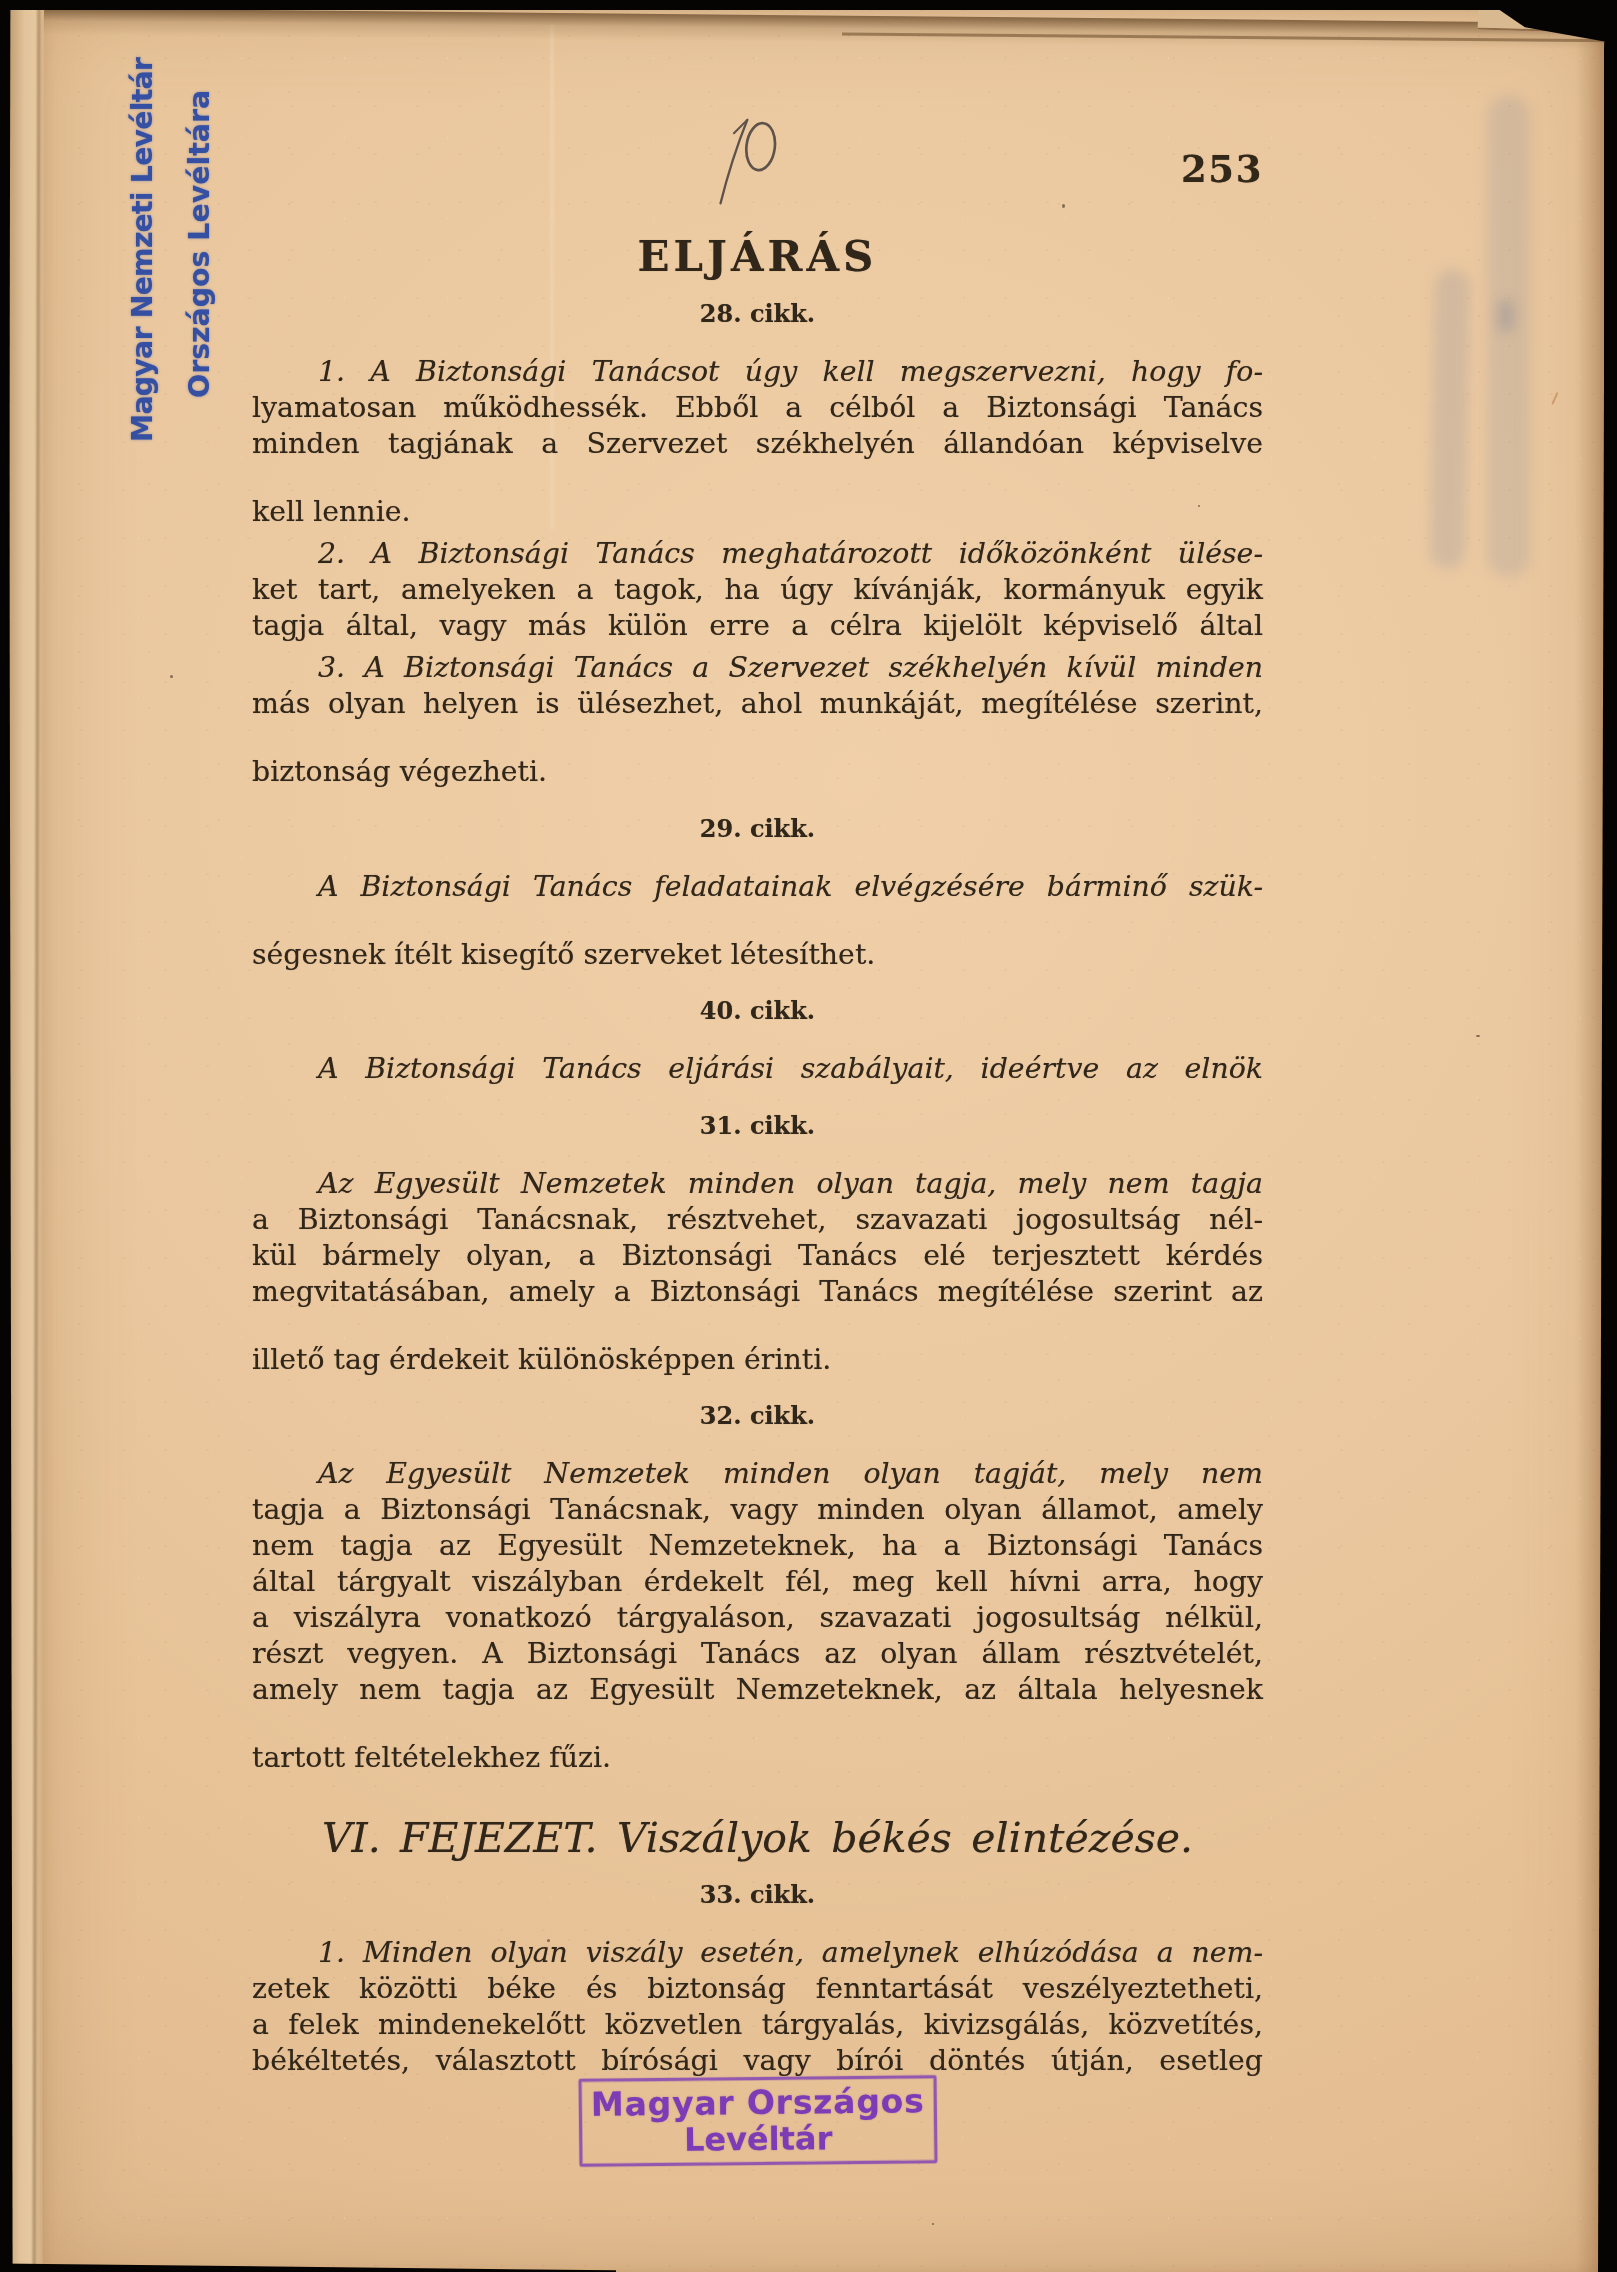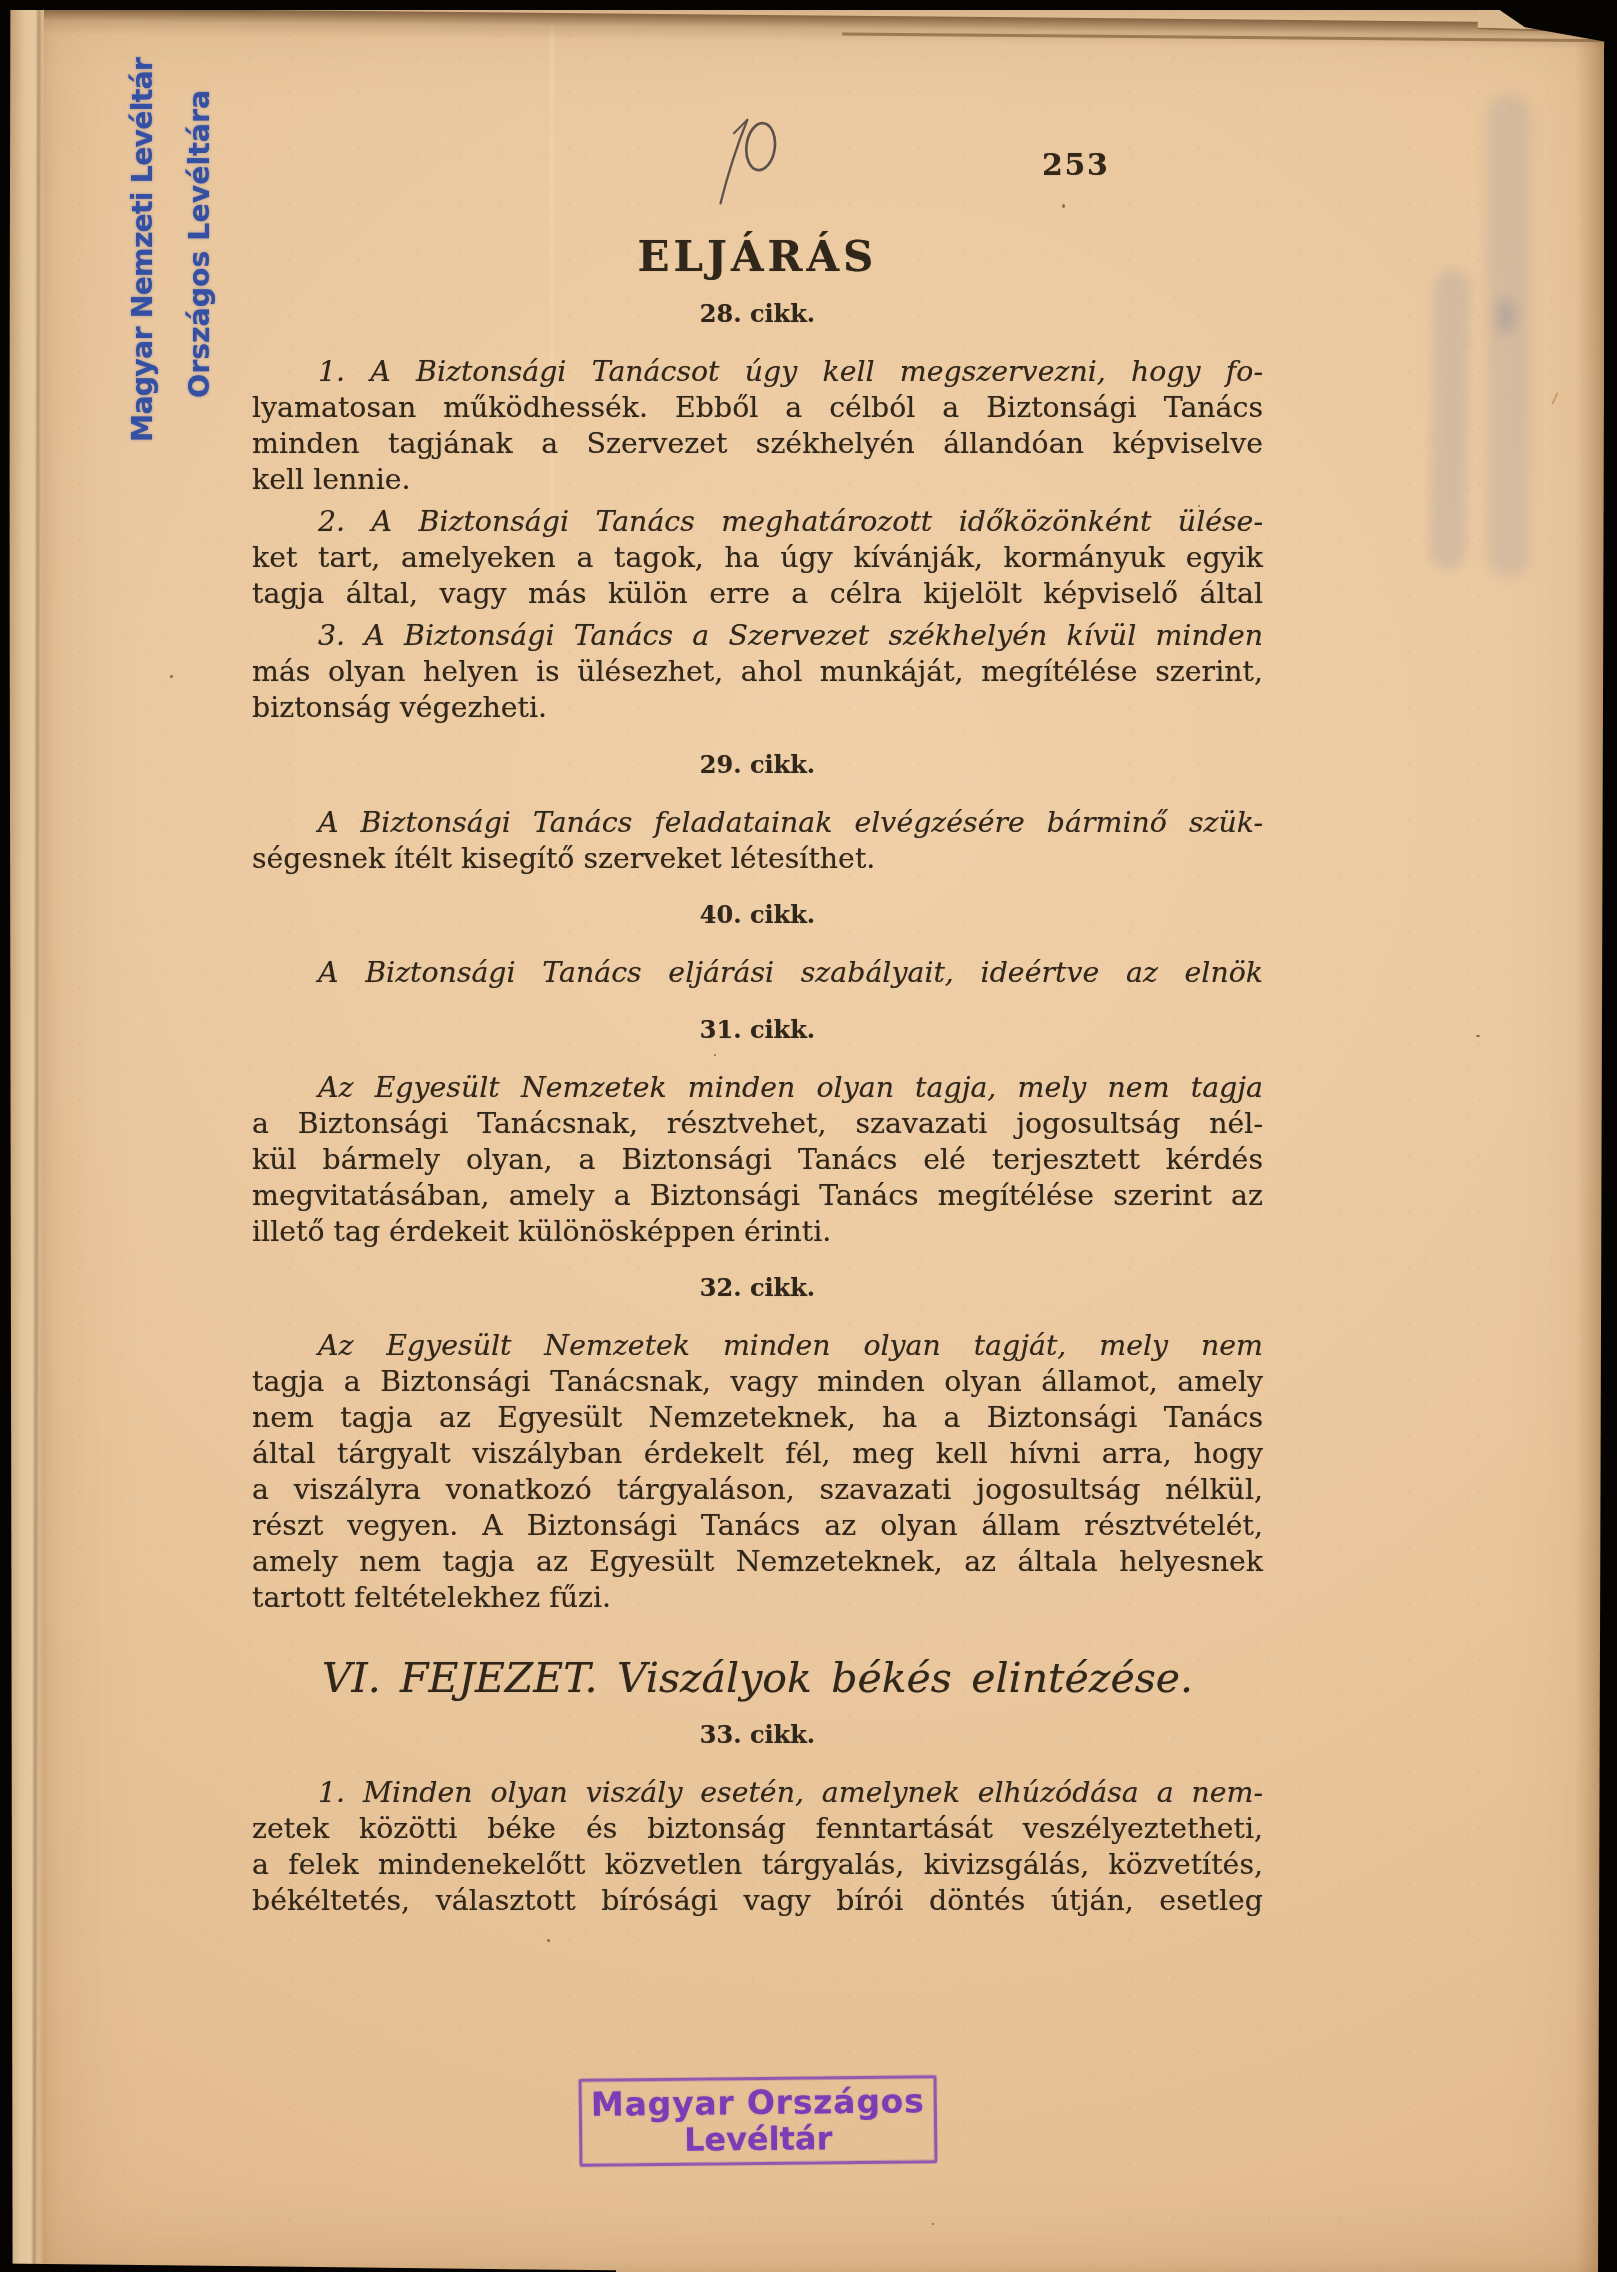--- a/index.html
+++ b/index.html
@@ -63,21 +63,21 @@
   .bleed.b1 { left:1388px; top:261px; width:36px; height:300px; background:rgba(72,102,152,.15); transform:rotate(1deg); }
   .bleed.b2 { left:1443px; top:87px; width:43px; height:482px; background:rgba(72,102,152,.13); }
   .bleed.b3 { left:1455px; top:292px; width:14.2px; height:32px; background:rgba(45,75,135,.22); }
   
   .speck { position:absolute; background:#4a3a26; border-radius:50%; opacity:.65; z-index:12; }
   
   .handwritten { position:absolute; left:651px; top:93px; width:103px; height:118px; z-index:20; opacity:.88; }
   
   .page-number {
     position:absolute; left:998px; top:139px; width:221px; z-index:20;
-    font-size:30px; font-weight:bold; color:#32281a; text-align:left; letter-spacing:1.6px;
+    font-size:37px; font-weight:bold; color:#32281a; text-align:right; letter-spacing:1.6px;
     text-shadow:0 0 0.8px rgba(50,40,26,.5);
   }
   
   .blue-stamp {
     position:absolute; left:-54px; top:195px; width:363px; height:115px; z-index:20;
     transform:rotate(-90deg);
     font-family:"DejaVu Sans","Liberation Sans",sans-serif;
     font-weight:bold; font-size:28.4px; line-height:57px; letter-spacing:-0.8px;
     color:#2646a3; opacity:.92; white-space:nowrap;
     text-shadow:0 0 1.6px rgba(40,75,170,.55), 0 0 4.7px rgba(40,75,170,.18);
@@ -88,21 +88,21 @@
     color:#31261a; font-size:28.4px; line-height:36px;
     text-shadow:0 0 0.8px rgba(52,42,28,.45);
   }
   .doc-title { font-size:42px; font-weight:bold; letter-spacing:4px; text-align:center; line-height:36px; }
   .article-heading { font-size:24px; font-weight:bold; text-align:center; line-height:36px; margin:20.5px 0 22px; }
   .chapter-heading { font-style:italic; font-size:41px; text-align:center; line-height:36px;
     margin:44px 0 0; word-spacing:6.3px; }
   .paragraph { margin:0 0 6.3px; }
   .line { text-align:justify; text-align-last:justify; }
   .line.first { padding-left:66px;font-style:italic; }
-  .line.last  { text-align-last:left; }
+  .line.last  { text-align-last:left;margin-top:32px; }
   
   .purple-stamp {
     position:absolute; left:535px; top:2069px; width:352px; height:82px; z-index:20;
     border:3.2px solid rgba(125,60,181,.8); border-radius:2.4px;
     box-shadow:inset 0 0 0 0.8px rgba(125,60,181,.25), 0 0 0 0.8px rgba(125,60,181,.15);
     transform:rotate(-0.6deg);
     font-family:"DejaVu Sans","Liberation Sans",sans-serif;
     color:#7d3cb5; text-align:center;
     text-shadow:0 0 1.6px rgba(125,60,181,.5);
   }

